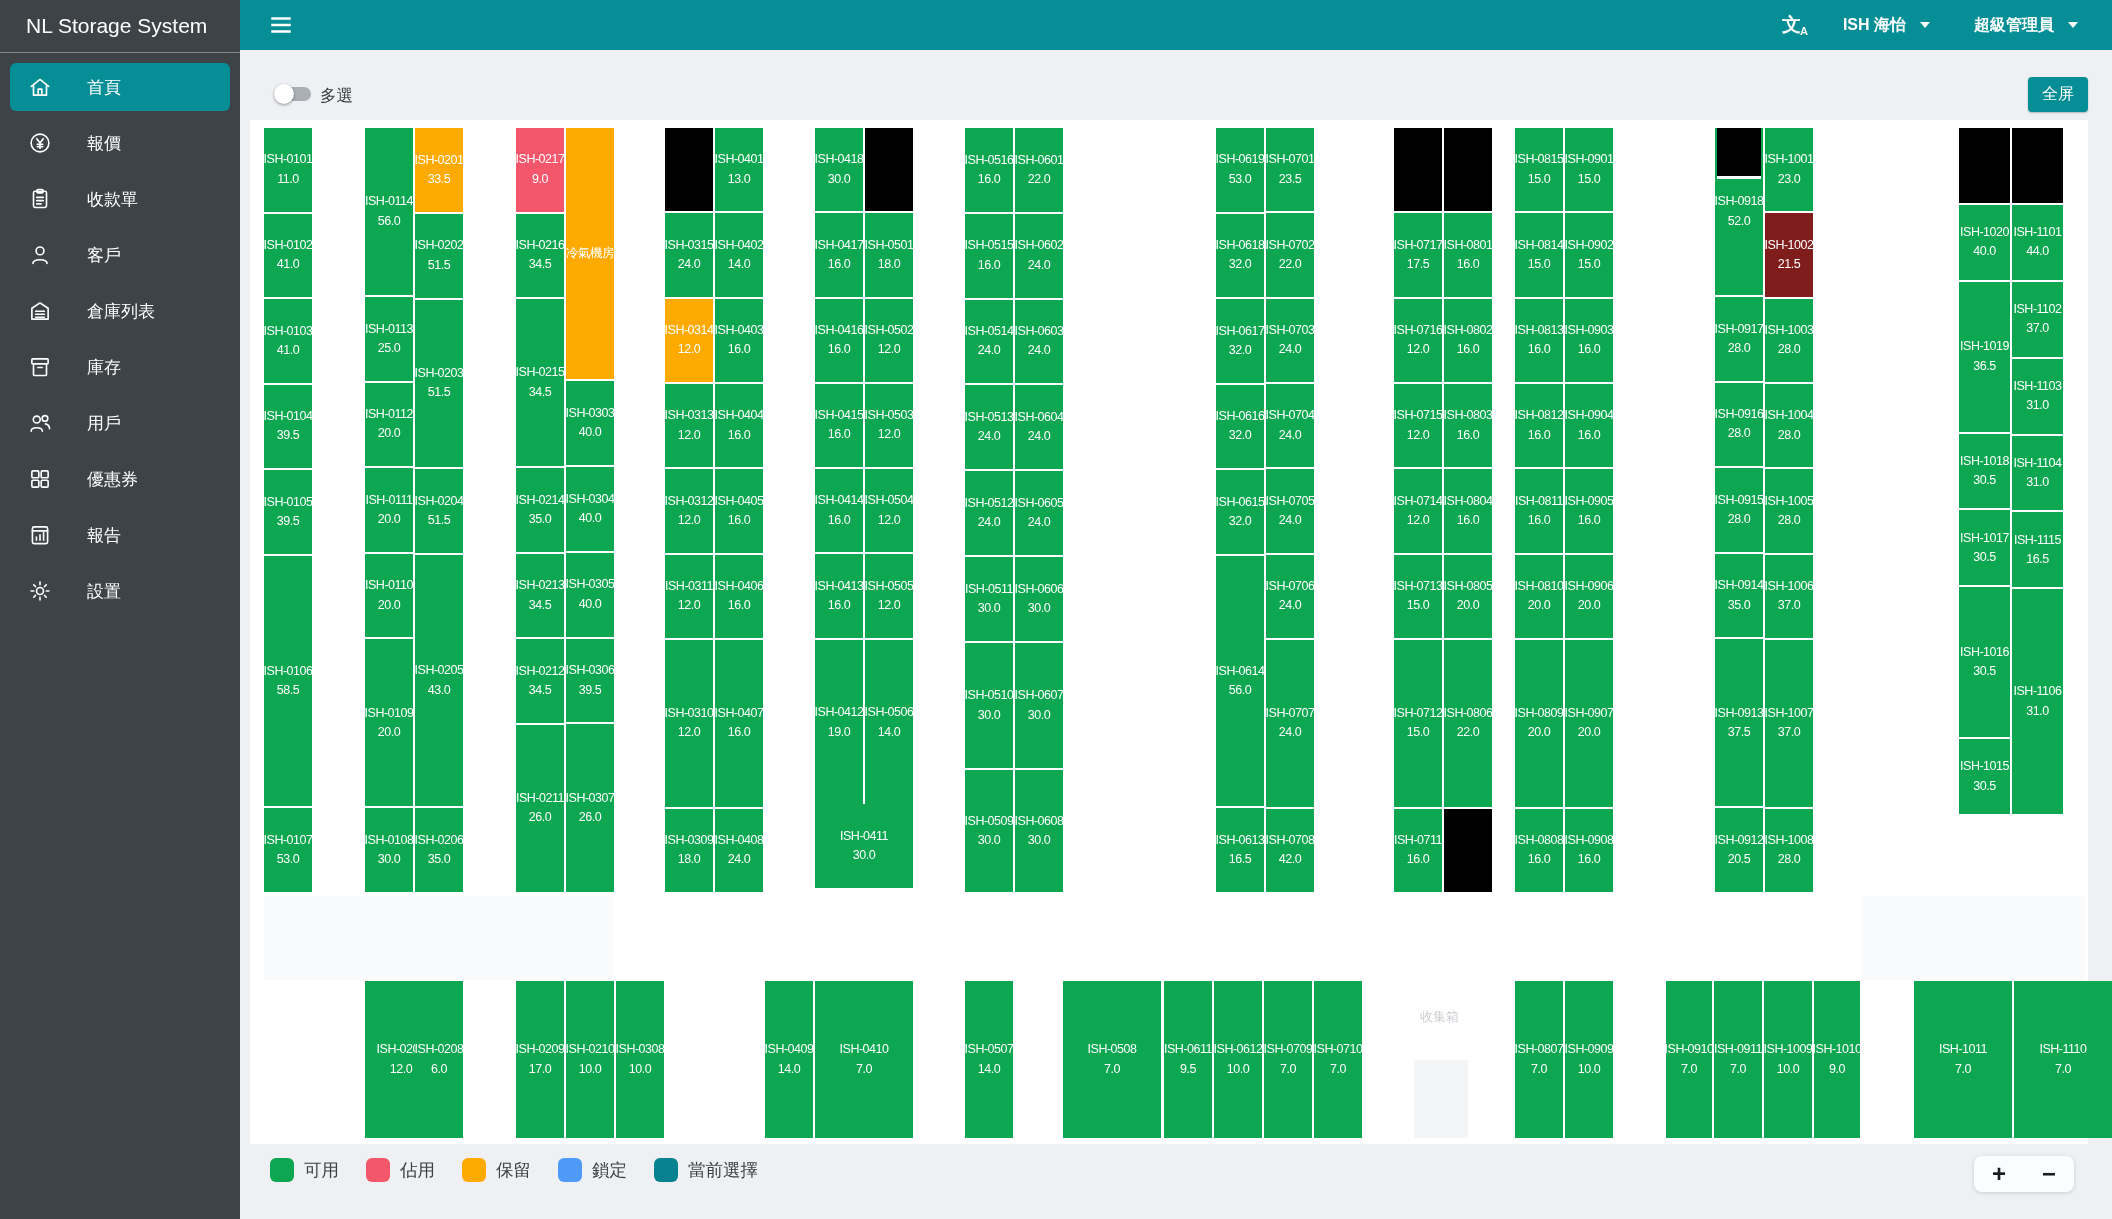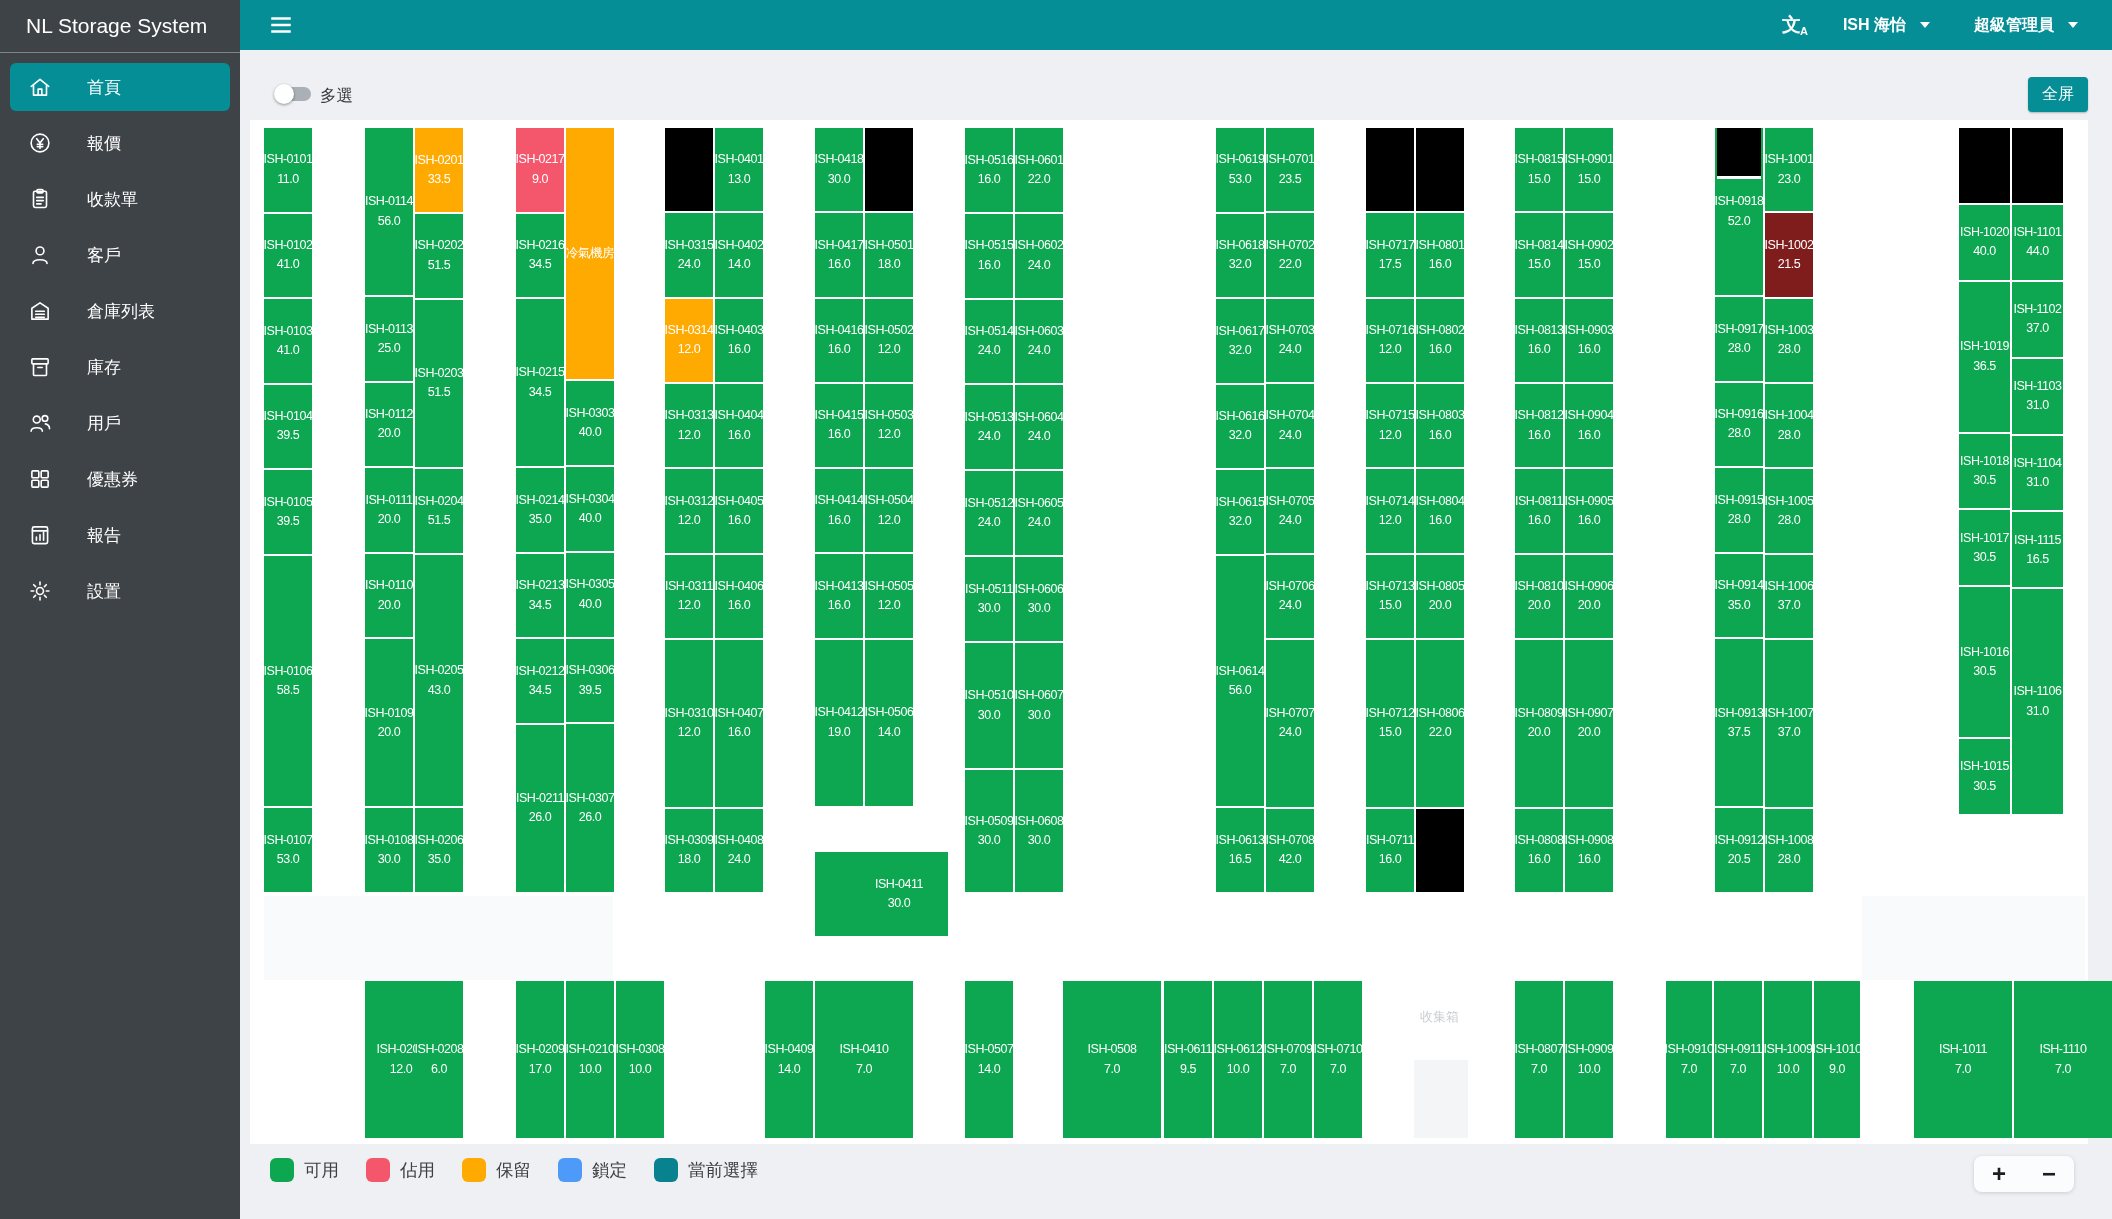--- a/index.html
+++ b/index.html
@@ -591,21 +591,21 @@
           <div class="b-line">ISH-0707</div>
           <div class="b-line">24.0</div>
         </div>
         <div class="block" style="background: rgb(12, 167, 80); flex-grow: 1;">
           <div class="b-line">ISH-0708</div>
           <div class="b-line">42.0</div>
         </div>
       </div>
     </div>
     <div class="grid-group" style="left: 1366px; height: 764px;">
-      <div class="grid-col" style="width: 48px;">
+      <div class="grid-col" style="width: 48px; margin-left: 28px;">
         <div class="block" style="background: rgb(0, 0, 0); flex-grow: 1;"></div>
         <div class="block" style="background: rgb(12, 167, 80); flex-grow: 1;">
           <div class="b-line">ISH-0717</div>
           <div class="b-line">17.5</div>
         </div>
         <div class="block" style="background: rgb(12, 167, 80); flex-grow: 1;">
           <div class="b-line">ISH-0716</div>
           <div class="b-line">12.0</div>
         </div>
         <div class="block" style="background: rgb(12, 167, 80); flex-grow: 1;">
@@ -844,21 +844,21 @@
         <div class="block" style="background: rgb(12, 167, 80); flex-grow: 1;">
           <div class="b-line">ISH-1115</div>
           <div class="b-line">16.5</div>
         </div>
         <div class="block" style="background: rgb(12, 167, 80); flex-grow: 3;">
           <div class="b-line">ISH-1106</div>
           <div class="b-line">31.0</div>
         </div>
       </div>
     </div>
-    <div class="span-block" style="background: rgb(12, 167, 80); left: 815px; top: 852px; width: 98px; height: 84px; padding-left: 35px;">
+    <div class="span-block" style="background: rgb(12, 167, 80); left: 815px; top: 804px; width: 98px; height: 84px;">
       <div class="b-line">ISH-0411</div>
       <div class="b-line">30.0</div>
     </div>
     <div class="brow-block" style="background: rgb(12, 167, 80); left: 365px; top: 981px; width: 48px; height: 157px; padding-left: 12px;">
       <div class="b-line">ISH-0207</div>
       <div class="b-line">12.0</div>
     </div>
     <div class="brow-block" style="background: rgb(12, 167, 80); left: 415px; top: 981px; width: 48px; height: 157px;">
       <div class="b-line">ISH-0208</div>
       <div class="b-line">6.0</div>

